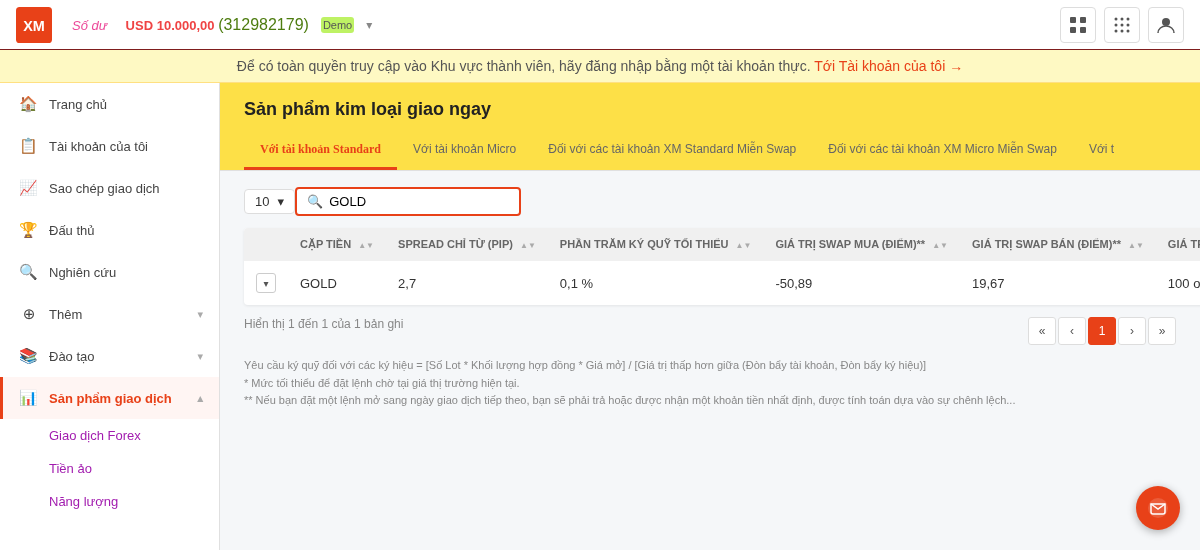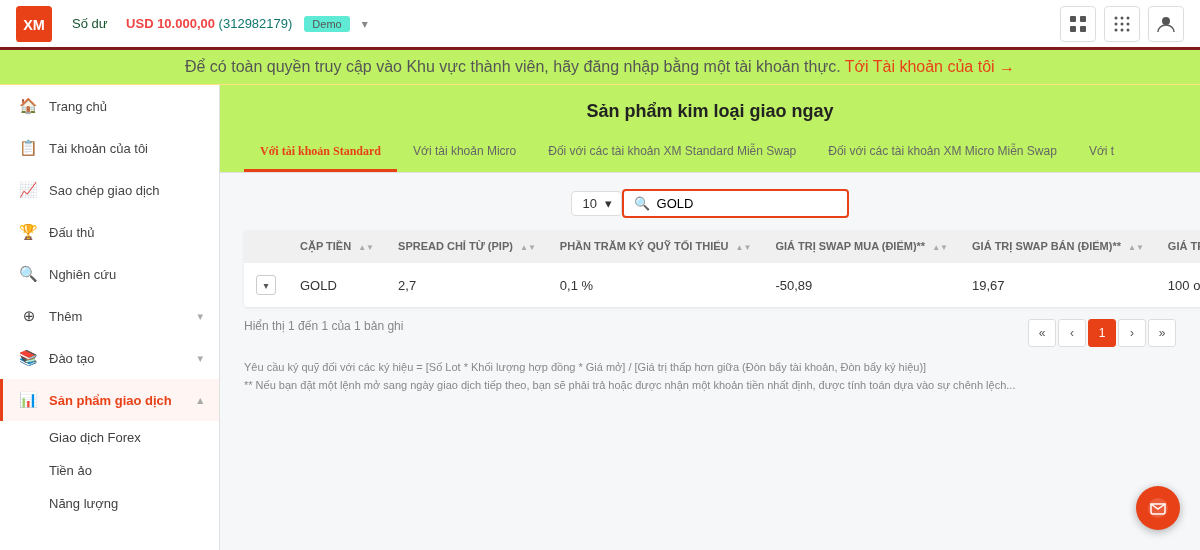--- a/index.html
+++ b/index.html
@@ -5,62 +5,62 @@
     * { box-sizing: border-box; margin: 0; padding: 0; }
     body { font-family: Arial, sans-serif; font-size: 13px; background: #f5f5f5; color: #333; width: 1200px; height: 550px; overflow: hidden; display: flex; flex-direction: column; }
 
     
     .topbar {
       background: #fff;
       height: 50px;
       display: flex;
       align-items: center;
       padding: 0 16px;
-      border-bottom: 3px solid #7f1d1d;
+      border-bottom: 1px solid #7f1d1d;
       flex-shrink: 0;
       gap: 12px;
     }
     .topbar-logo {
       display: flex; align-items: center;
     }
     .topbar-logo svg { width: 36px; height: 36px; }
     .topbar-balance {
       font-size: 13px;
       color: #555;
       margin-left: 8px;
     }
-    .topbar-balance span.label { color: #14532d; }
+    .topbar-balance span.label { color: #ec4899; font-style: italic; }
     .topbar-balance span.amount { color: #ef4444; font-weight: bold; margin-left: 15px; }
-    .topbar-account { color: #0f766e; font-size: 13px; }
+    .topbar-account { color: #4d7c0f; font-size: 16px; }
     .demo-badge {
-      background: #5eead4;
+      background: #bef264;
       border-radius: 3px;
-      padding: 2px 8px;
+      padding: 2px 2px;
       font-size: 11px;
       color: #555;
     }
     .topbar-chevron { color: #888; font-size: 12px; cursor: pointer; }
     .topbar-right { margin-left: auto; display: flex; gap: 8px; align-items: center; }
     .topbar-icon-btn {
       width: 36px; height: 36px;
       border: 1px solid #ddd;
       border-radius: 4px;
       display: flex; align-items: center; justify-content: center;
       cursor: pointer;
       background: #fff;
       color: #555;
       font-size: 16px;
     }
 
     
     .notif-bar {
-      background: #bef264;
+      background: #fef9c3;
       border-bottom: 1px solid #ffe082;
       padding: 8px 16px;
-      font-size: 16px;
+      font-size: 14px;
       color: #555;
       text-align: center;
       flex-shrink: 0;
     }
     .notif-bar a { color: #e84118; text-decoration: none; }
 
     
     .main-layout {
       display: flex;
       flex: 1;
@@ -88,40 +88,39 @@
     }
     .sidebar-item.active { color: #e84118; border-left-color: #e84118; background: #fff5f3; font-weight: bold; }
     .sidebar-item .icon { width: 20px; margin-right: 10px; text-align: center; font-size: 15px; }
     .sidebar-item .chevron { margin-left: auto; font-size: 11px; color: #aaa; }
 
     .sidebar-sub-item {
       display: flex;
       align-items: flex-start;
       padding: 9px 16px 9px 46px;
       cursor: pointer;
-      color: #404040;
+      color: #a21caf;
       font-size: 13px;
       border-left: 3px solid transparent;
     }
 
     
     .content-area {
       flex: 1;
       display: flex;
       flex-direction: column;
       overflow: hidden;
       background: #f5f7f9;
     }
 
     .content-header {
-      background: #bef264;
+      background: #fde047;
       padding: 16px 24px 0 24px;
       border-bottom: 1px solid #e0e0e0;
       flex-shrink: 0;
-      text-align: center;
     }
     .content-header h1 {
       font-size: 18px;
       font-weight: bold;
       color: #222;
       margin-bottom: 12px;
     }
 
     .tabs {
       display: flex;
@@ -142,21 +141,21 @@
     .content-body {
       flex: 1;
       overflow-y: auto;
       padding: 16px 24px;
     }
 
     
     .table-controls {
       display: flex;
       align-items: center;
-      justify-content: center;
+      justify-content: flex-start;
       margin-bottom: 12px;
     }
     .per-page-select {
       display: flex;
       align-items: center;
       border: 1px solid #ddd;
       border-radius: 4px;
       padding: 4px 10px;
       background: #fff;
       font-size: 13px;
@@ -462,20 +461,21 @@
           <button class="page-btn">«</button>
           <button class="page-btn">‹</button>
           <button class="page-btn active">1</button>
           <button class="page-btn">›</button>
           <button class="page-btn">»</button>
         </div>
       </div>
 
       <div class="footer-notes">
         <div>Yêu cầu ký quỹ đối với các ký hiệu = [Số Lot * Khối lượng hợp đồng * Giá mở] / [Giá trị thấp hơn giữa (Đòn bẩy tài khoản, Đòn bẩy ký hiệu)]</div>
+        <div>* Mức tối thiểu để đặt lệnh chờ tại giá thị trường hiện tại.</div>
         <div>** Nếu bạn đặt một lệnh mở sang ngày giao dịch tiếp theo, bạn sẽ phải trả hoặc được nhận một khoản tiền nhất định, được tính toán dựa vào sự chênh lệch...</div>
       </div>
     </div>
   </div>
 </div>
 
 <div class="chat-btn">
   <svg width="22" height="22" viewBox="0 0 22 22" fill="none">
     <circle cx="11" cy="11" r="10" fill="#fff" opacity="0.15"></circle>
     <path d="M4 7h14v8a2 2 0 01-2 2H6a2 2 0 01-2-2V7z" stroke="#fff" stroke-width="1.5" fill="none"></path>

